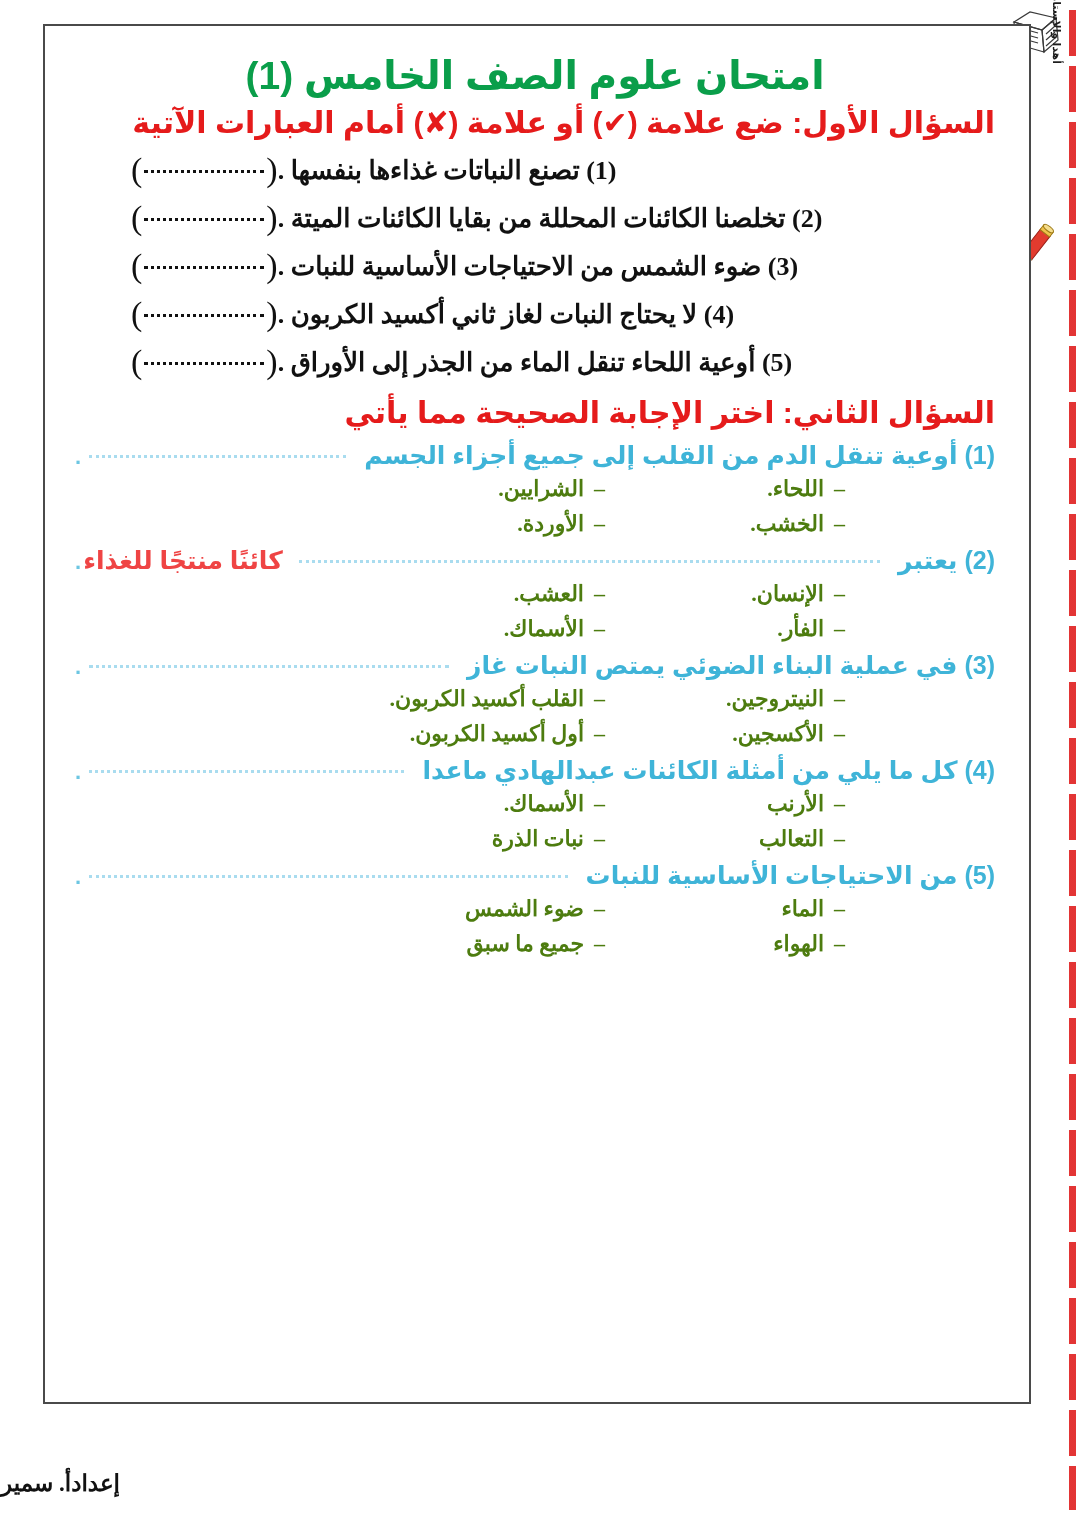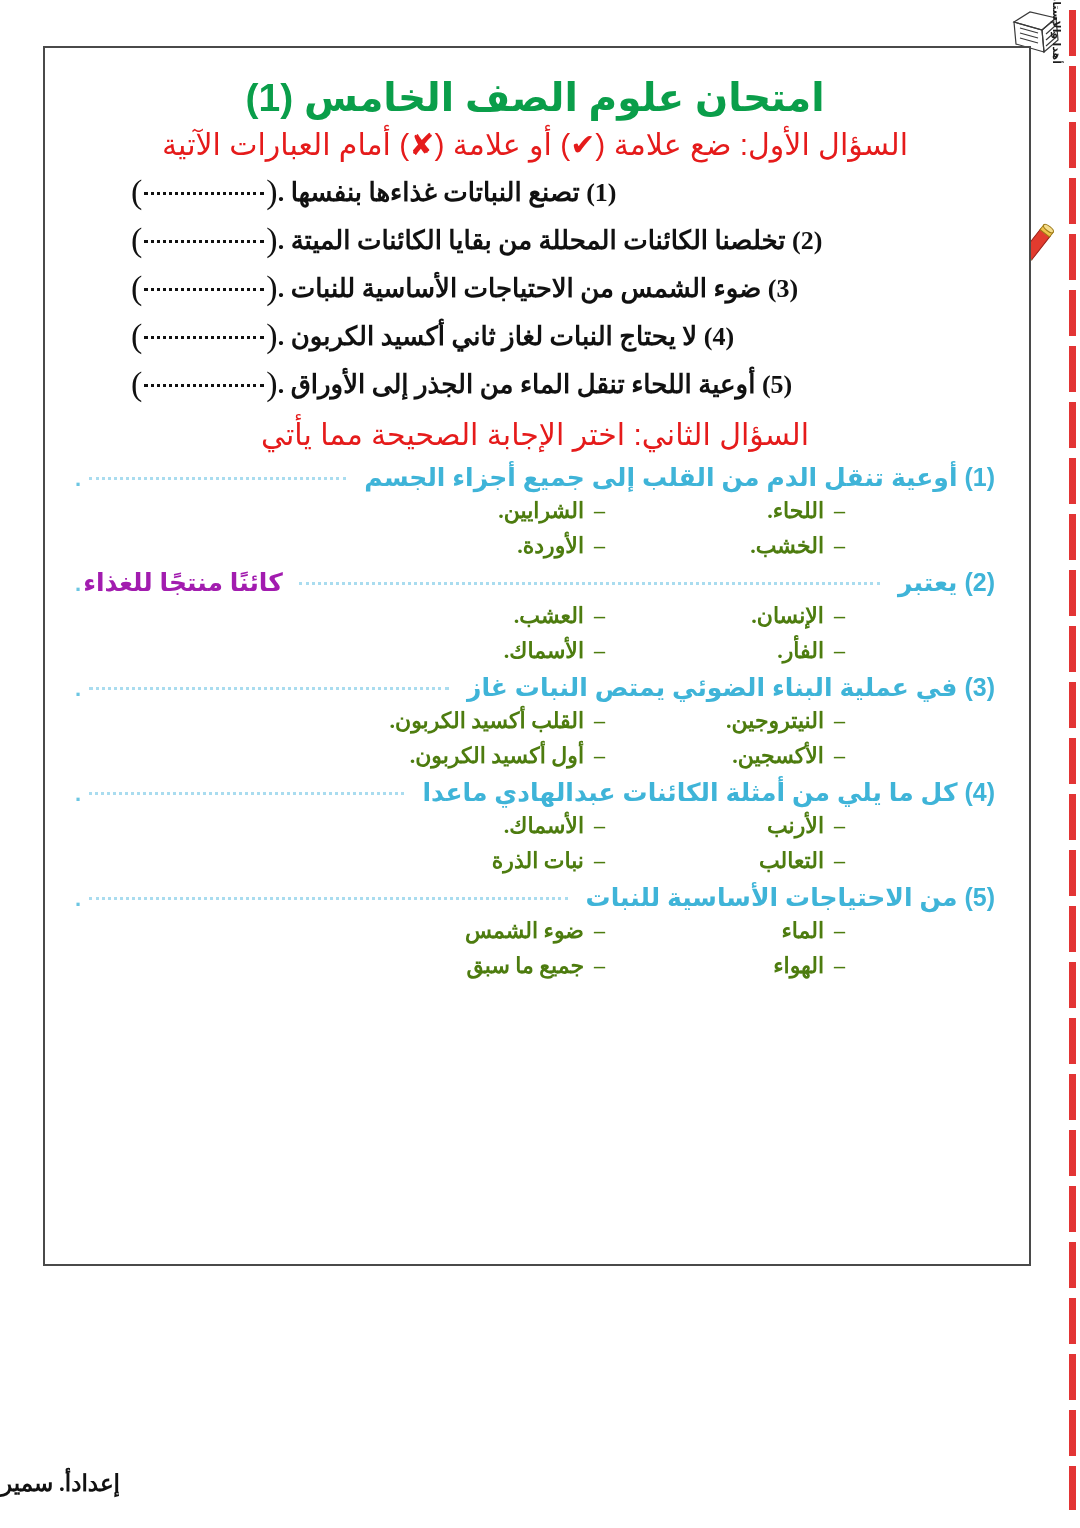--- a/index.html
+++ b/index.html
@@ -8,22 +8,22 @@
     width:1080px;height:1528px;
     background:#ffffff;
     font-family:"Liberation Serif","DejaVu Serif",serif;
     position:relative;overflow:hidden;
     -webkit-font-smoothing:antialiased;
   }
 
   
   #page-frame{
     position:absolute;
-    left:43px;top:46px;
-    width:988px;height:1220px;
+    left:43px;top:24px;
+    width:988px;height:1380px;
     border:2px solid #4a4a4a;
     box-sizing:border-box;
     background:#fff;
   }
 
   
   #edge-strip{
     position:absolute;
     right:4px;top:10px;
     width:7px;height:1500px;
@@ -72,23 +72,22 @@
     font-size:39px;
     text-align:center;
     margin:16px 0 6px 0;
     letter-spacing:0px;
     line-height:1.15;
   }
 
   .section-head{
     color:#e51b1b;
     font-family:"Liberation Sans","DejaVu Sans",sans-serif;
-    font-weight:400;
+    font-weight:700;
     font-size:30px;
-    text-align:center;
     margin:4px 0 12px 0;
     line-height:1.2;
   }
   .section-head.q2{ margin:16px 0 10px 0; }
   .mark{ display:inline-block; }
 
   
   .tf-list{margin:0 0 2px 0;}
   .tf-row{
     display:flex;
@@ -134,21 +133,21 @@
     font-weight:700;
     font-size:25px;
     color:#3fb4d8;
     text-shadow:
        0 1px 0 #ffffff, 1px 0 0 #ffffff,
       -1px 0 0 #ffffff, 0 -1px 0 #ffffff;
     margin:0 0 6px 0;
     white-space:nowrap;
   }
   .mcq-stem .stem-txt{padding-left:12px;}
-  .mcq-stem .stem-tail{color:#a21caf;padding-right:10px;}
+  .mcq-stem .stem-tail{color:#ef4444;padding-right:10px;}
   .mcq-stem .fill{
     flex:1 1 auto;
     border-bottom:3px dotted #a9dcef;
     margin:0 6px 0 6px;
     position:relative;
     top:-6px;
     min-width:40px;
   }
   .mcq-stem .endpt{color:#6cc6e2;padding-right:2px;font-size:22px;}
 

